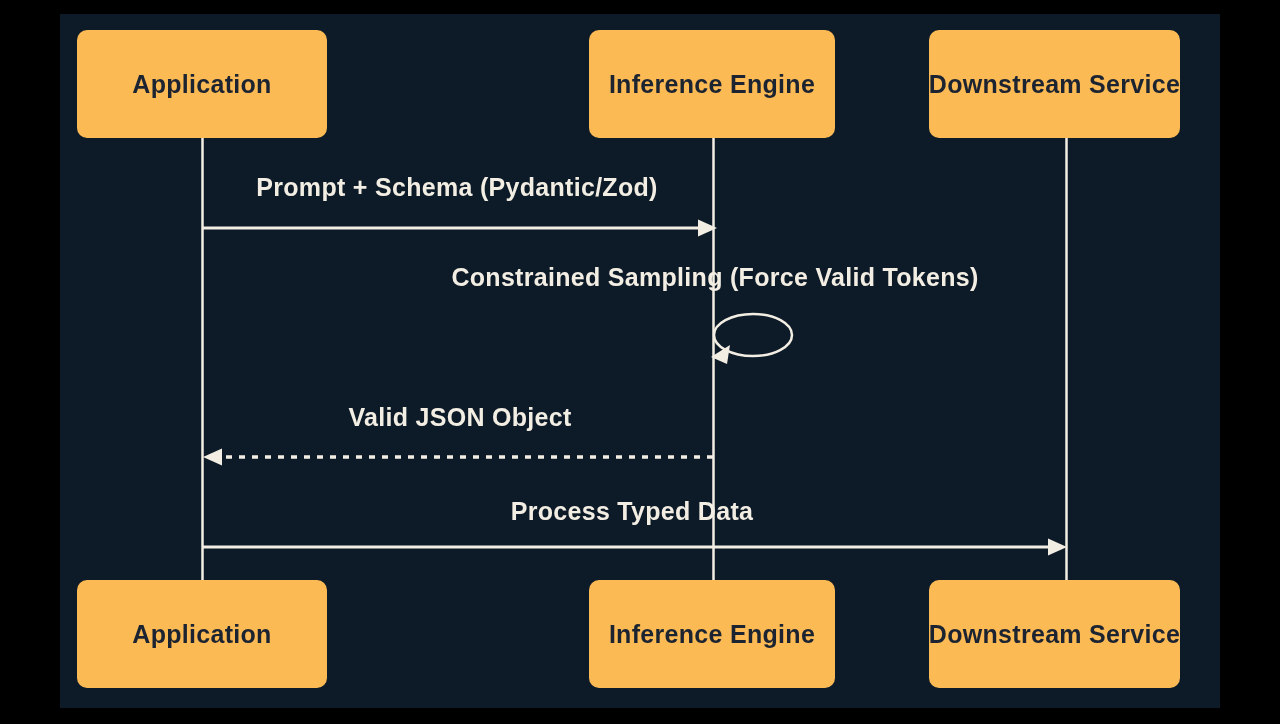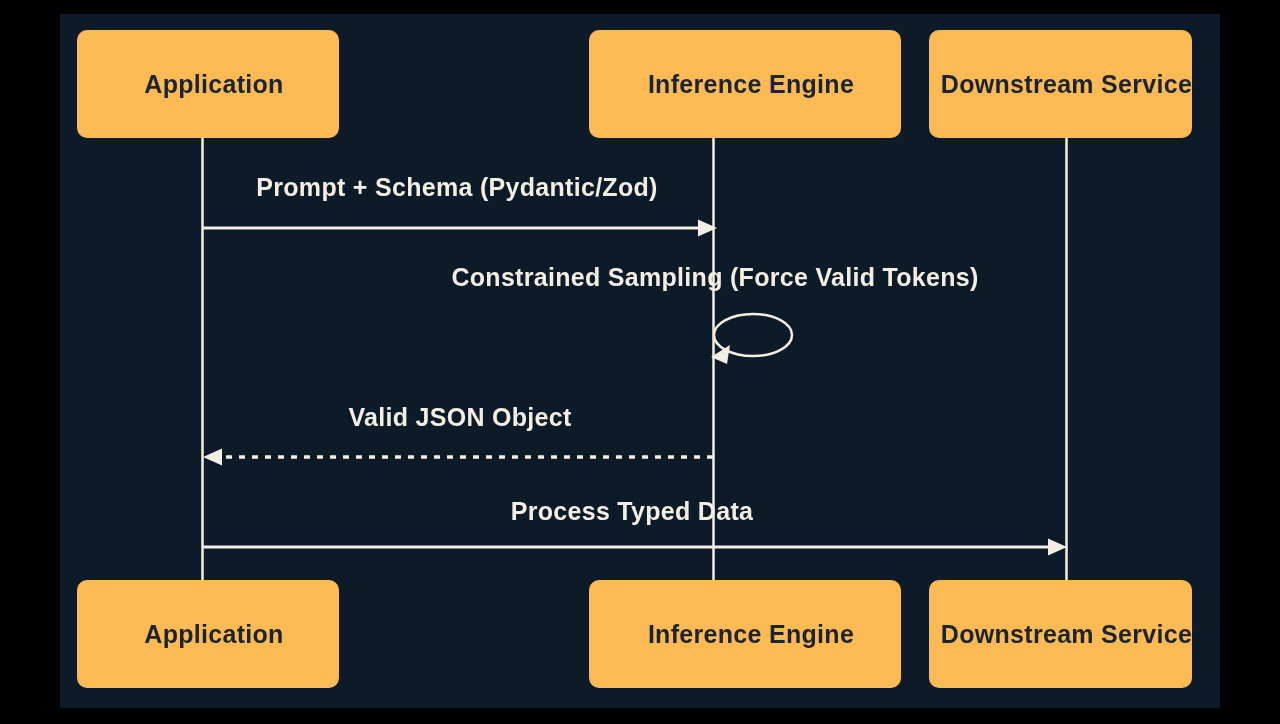--- a/index.html
+++ b/index.html
@@ -33,26 +33,25 @@
     background: #fcba55;
     border-radius: 10px;
     display: flex;
     align-items: center;
     justify-content: center;
     color: #1c2431;
     font-size: 25px;
     font-weight: 600;
     letter-spacing: 0.3px;
     white-space: nowrap;
-    padding-left: 12px;
   }
   .actor.top { top: 16px; }
   .actor.bottom { top: 566px; }
   .actor.a1 { left: 17px;  width: 250px; }
-  .actor.a2 { left: 529px; width: 300px; }
+  .actor.a2 { left: 529px; width: 246px; }
   .actor.a3 { left: 869px; width: 251px; }
   .msg-label {
     position: absolute;
     transform: translate(-50%, -50%);
     color: #f3eee3;
     font-size: 25px;
     font-weight: 600;
     letter-spacing: 0.3px;
     white-space: nowrap;
   }

